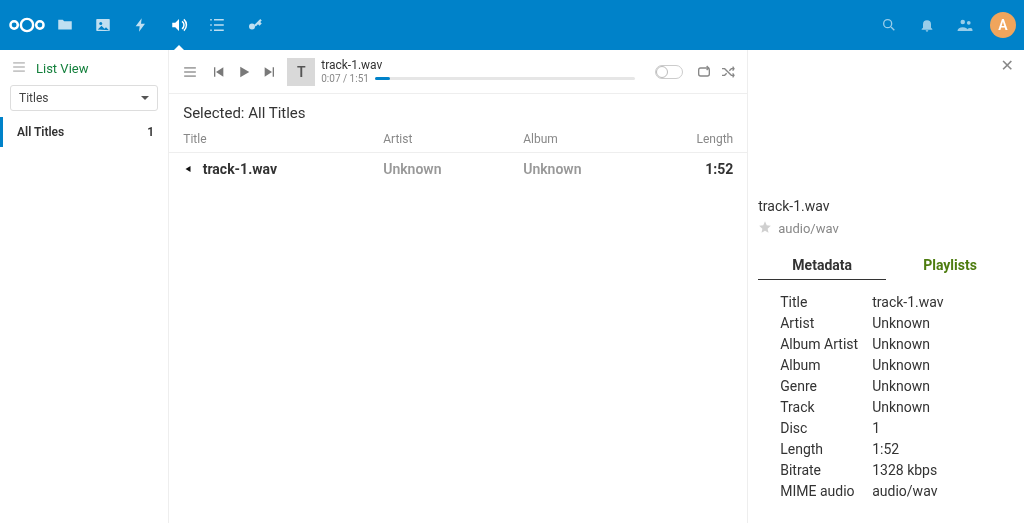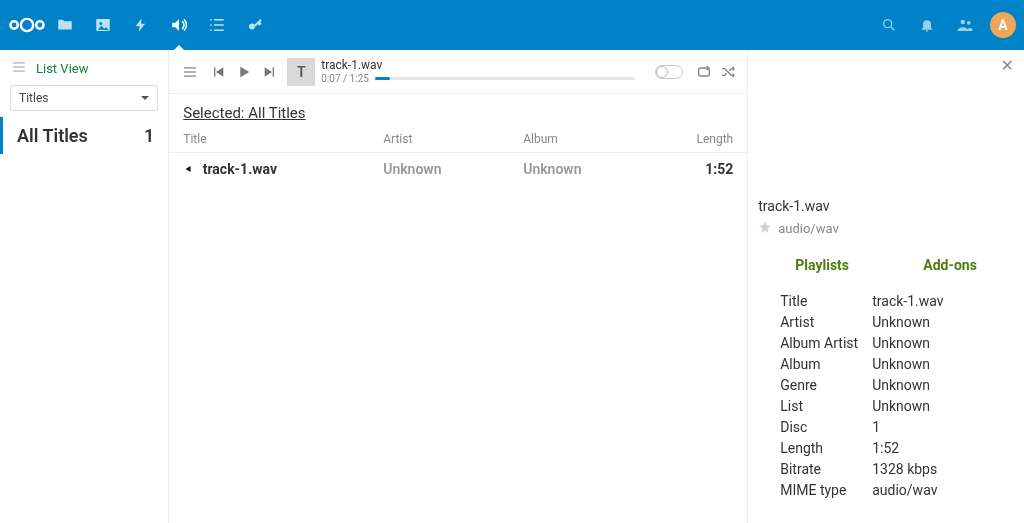--- a/index.html
+++ b/index.html
@@ -14,41 +14,41 @@
   .top-spacer { flex: 1; }
   .avatar { width: 26px; height: 26px; border-radius: 50%; background: #f0a55c; color: #fff; display: flex; align-items: center; justify-content: center; font-weight: 600; font-size: 14px; cursor: pointer; margin-left: 6px; }
 
   
   .main { display: flex; height: calc(523px - 50px); }
   .sidebar { width: 172px; border-right: 1px solid #eee; display: flex; flex-direction: column; }
   .sidebar-head { display: flex; align-items: center; padding: 10px 12px 8px 12px; color: #15803d; }
   .sidebar-head .burger { margin-right: 10px; opacity: 0.5; }
   .filter-select { margin: 0 10px; border: 1px solid #ddd; border-radius: 3px; height: 26px; display: flex; align-items: center; justify-content: space-between; padding: 0 8px; font-size: 12px; color: #444; cursor: pointer; }
   .caret-down { border: 4px solid transparent; border-top-color: #555; margin-top: 3px; }
-  .side-item { display: flex; align-items: center; justify-content: space-between; padding: 8px 14px; font-size: 18px; font-weight: 600; border-left: 3px solid #0082c9; cursor: pointer; }
+  .side-item { display: flex; align-items: center; justify-content: space-between; padding: 8px 14px; font-size: 12px; font-weight: 600; border-left: 3px solid #0082c9; cursor: pointer; }
   .sidebar-footer { margin-top: auto; padding: 10px 12px; display: flex; align-items: center; color: #666; cursor: pointer; }
   .gear { margin-right: 8px; opacity: 0.55; }
 
   
   .center { flex: 1; display: flex; flex-direction: column; border-right: 1px solid #eee; }
   .player { height: 44px; display: flex; align-items: center; padding: 0 8px; border-bottom: 1px solid #eee; }
   .ctrl { width: 22px; height: 22px; display: flex; align-items: center; justify-content: center; cursor: pointer; color: #555; opacity: 0.65; margin: 0 2px; }
   .ctrl.menu { margin-right: 4px; }
   .albumart { width: 28px; height: 28px; background: #d9d9d9; color: #555; display: flex; align-items: center; justify-content: center; font-size: 14px; font-weight: 600; margin: 0 6px 0 4px; }
   .trackinfo { display: flex; flex-direction: column; line-height: 1.1; }
   .trackinfo .tname { font-size: 12px; color: #333; }
   .trackinfo .ttime { font-size: 10px; color: #888; display: flex; align-items: center; }
   .progress { width: 260px; height: 3px; background: #e6e6e6; margin-left: 6px; position: relative; border-radius: 2px; }
   .progress .fill { position: absolute; left: 0; top: 0; bottom: 0; width: 6%; background: #0082c9; border-radius: 2px; }
   .player-spacer { flex: 1; }
   .toggle { width: 28px; height: 14px; border: 1px solid #ccc; border-radius: 9px; position: relative; margin-right: 8px; cursor: pointer; }
   .toggle .knob { position: absolute; width: 12px; height: 12px; background: #fff; border: 1px solid #bbb; border-radius: 50%; left: 0; top: 0; }
   .picon { width: 22px; height: 22px; display: flex; align-items: center; justify-content: center; cursor: pointer; color: #555; opacity: 0.7; margin-left: 2px; }
 
-  .selected-line { padding: 10px 14px 6px 14px; font-size: 15px; text-decoration: underline; }
+  .selected-line { padding: 10px 14px 6px 14px; font-size: 15px; }
   .table-head { display: flex; padding: 4px 14px 6px 14px; color: #888; font-size: 12px; border-bottom: 1px solid #eee; }
   .col-title { flex: 0 0 200px; }
   .col-artist { flex: 0 0 140px; }
   .col-album { flex: 0 0 160px; }
   .col-length { margin-left: auto; text-align: right; flex: 0 0 50px; }
   .table-row { display: flex; padding: 8px 14px; align-items: center; font-size: 14px; font-weight: 700; cursor: pointer; }
   .playing-ind { margin-right: 6px; color: #222; display: inline-flex; }
   .table-row .col-artist, .table-row .col-album { color: #999; font-weight: 600; }
 
   
@@ -184,21 +184,21 @@
       </span>
       <span class="ctrl">
         <svg width="16" height="16" viewBox="0 0 24 24" fill="#333">
             <path d="M16 5h2v14h-2zM4 5v14l11-7z"></path>
           </svg>
       </span>
       <span class="albumart">T</span>
       <div class="trackinfo">
         <span class="tname">track-1.wav</span>
         <span class="ttime">
-          <span>0:07 / 1:25</span>
+          <span>0:07 / 1:51</span>
           <span class="progress">
               <span class="fill"></span>
             </span>
         </span>
       </div>
       <span class="player-spacer"></span>
       <span class="toggle">
           <span class="knob"></span>
         </span>
       <span class="picon">
@@ -242,22 +242,22 @@
     <div class="det-title">track-1.wav</div>
     <div class="det-sub">
       <span class="star">
         <svg width="14" height="14" viewBox="0 0 24 24" fill="#aaa">
             <path d="M12 2l2.9 6.9L22 10l-5.5 4.9L18 22l-6-3.5L6 22l1.5-7.1L2 10l7.1-1.1z"></path>
           </svg>
       </span>
       <span>audio/wav</span>
     </div>
     <div class="tabs">
+      <div class="tab active">Metadata</div>
       <div class="tab">Playlists</div>
-      <div class="tab">Add-ons</div>
     </div>
     <div class="meta-list" id="meta-list">
         <div class="meta-row">
           <span class="k">Title</span>
           <span class="v">track-1.wav</span>
         </div>
         <div class="meta-row">
           <span class="k">Artist</span>
           <span class="v">Unknown</span>
         </div>
@@ -267,35 +267,35 @@
         </div>
         <div class="meta-row">
           <span class="k">Album</span>
           <span class="v">Unknown</span>
         </div>
         <div class="meta-row">
           <span class="k">Genre</span>
           <span class="v">Unknown</span>
         </div>
         <div class="meta-row">
-          <span class="k">List</span>
+          <span class="k">Track</span>
           <span class="v">Unknown</span>
         </div>
         <div class="meta-row">
           <span class="k">Disc</span>
           <span class="v">1</span>
         </div>
         <div class="meta-row">
           <span class="k">Length</span>
           <span class="v">1:52</span>
         </div>
         <div class="meta-row">
           <span class="k">Bitrate</span>
           <span class="v">1328 kbps</span>
         </div>
         <div class="meta-row">
-          <span class="k">MIME type</span>
+          <span class="k">MIME audio</span>
           <span class="v">audio/wav</span>
         </div>
         <div class="meta-row"></div>
       </div>
   </div>
 </div>
 
 </body></html>

